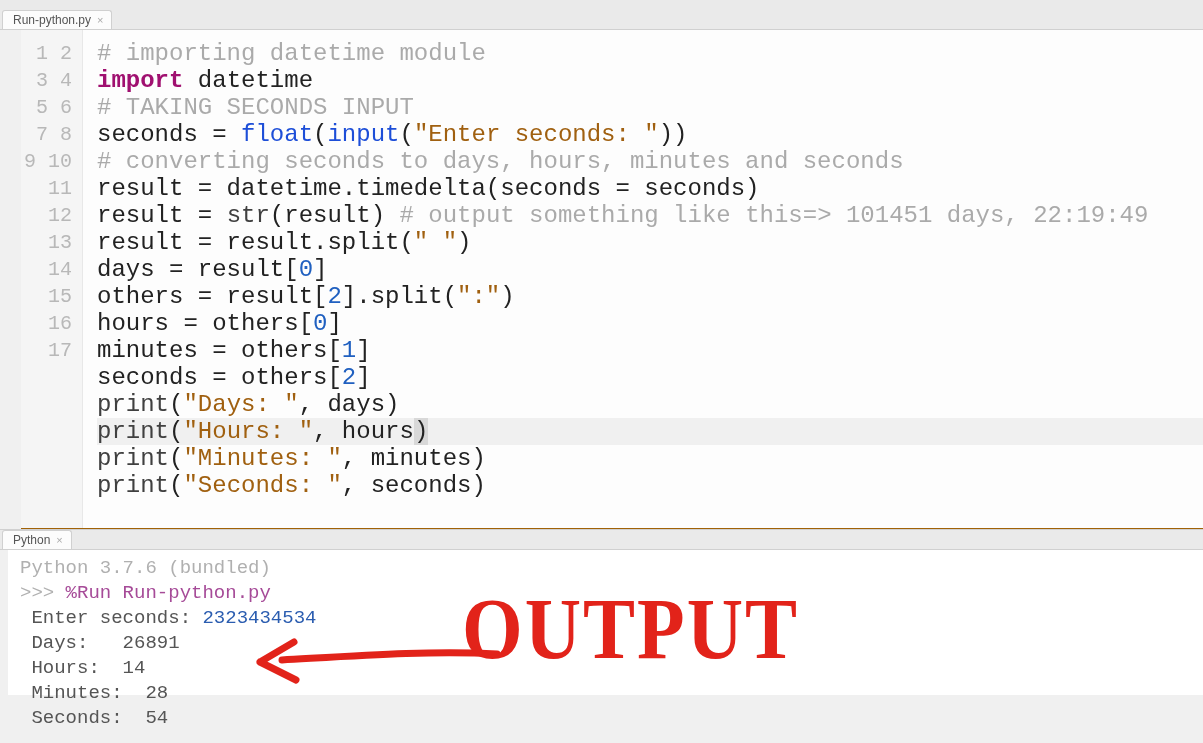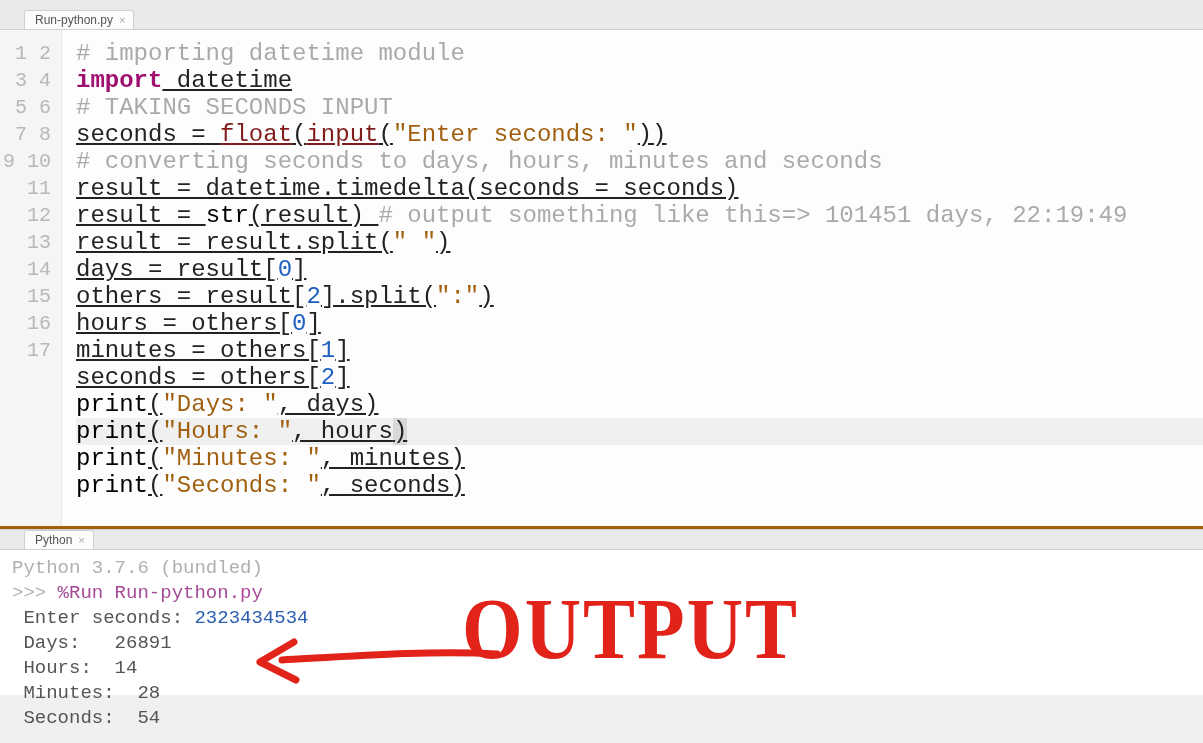--- a/index.html
+++ b/index.html
@@ -13,21 +13,21 @@
     overflow: hidden;
     position: relative;
   }
   .top-bar {
     background: #eaeaea;
     height: 10px;
   }
   .tab-strip {
     display: flex;
     background: #eaeaea;
-    padding: 0 0 0 24px;
+    padding: 0 0 0 2px;
     border-bottom: 1px solid #d0d0d0;
     text-align: center;
   }
   .tab {
     background: #fcfcfc;
     border: 1px solid #d0d0d0;
     border-bottom: none;
     padding: 2px 8px 2px 10px;
     font-size: 12px;
     font-family: -apple-system, "Segoe UI", sans-serif;
@@ -39,21 +39,22 @@
   }
   .tab .close {
     color: #aaa;
     font-size: 11px;
     cursor: pointer;
   }
   .editor {
     background: #fdfdfd;
     display: flex;
     height: 499px;
-    border-bottom: 3px solid #a16207;
+    border-bottom: 1px solid #a16207;
+    margin-left: 21px;
   }
   .gutter {
     background: #f5f5f5;
     color: #b8b8b8;
     text-align: right;
     padding: 10px 10px 10px 0;
     font-size: 20px;
     line-height: 27px;
     width: 62px;
     user-select: none;
@@ -64,39 +65,40 @@
     font-size: 24px;
     line-height: 27px;
     white-space: pre;
     flex: 1;
     color: #333;
   }
   .code .line { display:block; }
   .code .line.hl { background: #f0f0f0; }
   .c-comment { color: #aaaaaa; }
   .c-keyword { color: #a01070; font-weight: bold; }
-  .c-builtin { color: #000000; }
-  .c-func    { color: #7f1d1d; text-decoration: underline; }
+  .c-builtin { color: #404040; }
+  .c-func    { color: #1d4ed8; }
   .c-string  { color: #a06010; }
   .c-num     { color: #2060c0; }
-  .c-text    { color: #222; text-decoration: underline; }
+  .c-text    { color: #222; }
   .c-paren   { background: #d8d8d8; }
 
   .tab-strip.shell-strip {
     border-top: 1px solid #d0d0d0;
     background: #eaeaea;
   }
   .shell {
     background: #ffffff;
     padding: 6px 12px 6px 12px;
     font-size: 19px;
     line-height: 25px;
     white-space: pre;
     color: #444;
     height: 145px;
+    margin-left: 8px;
   }
   .s-dim { color: #b0b0b0; }
   .s-prompt { color: #b0b0b0; }
   .s-mag { color: #a64b98; }
   .s-blue { color: #2b5db0; }
   .s-label { color: #555; }
 
   
   .anno {
     position: absolute;

